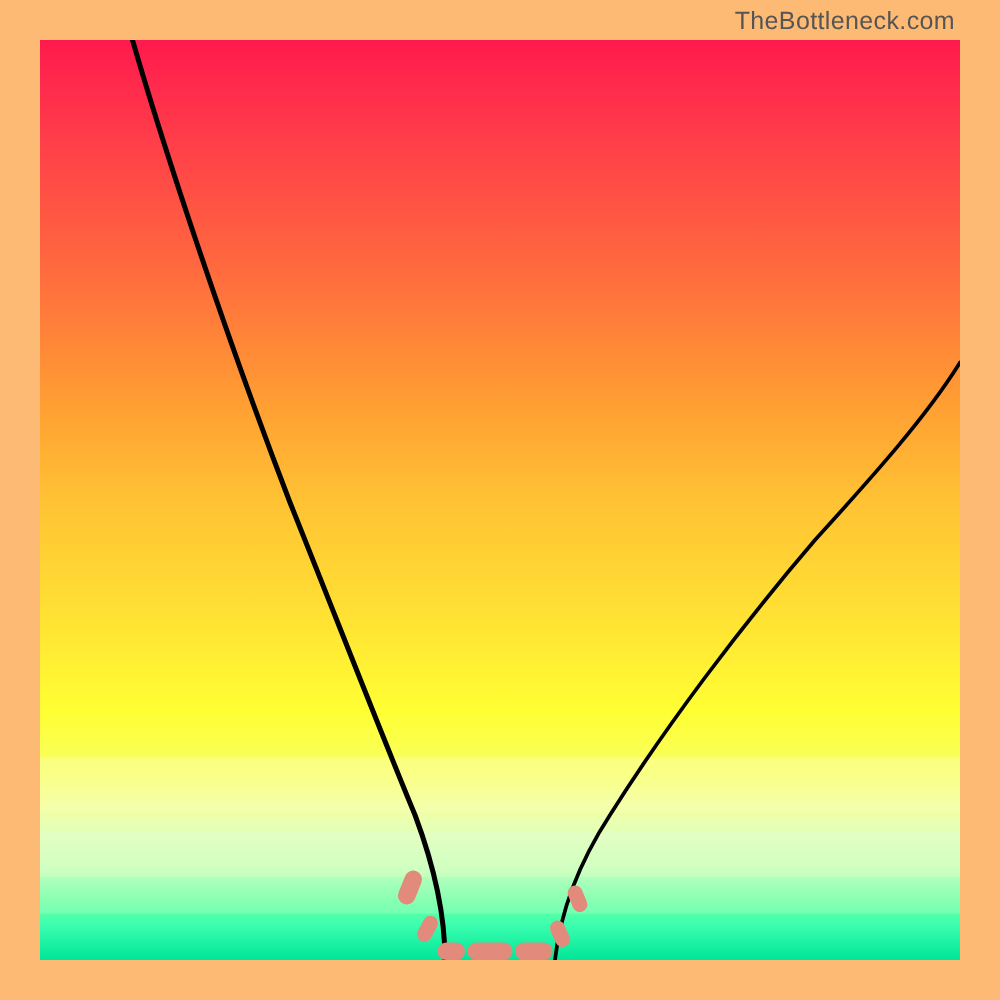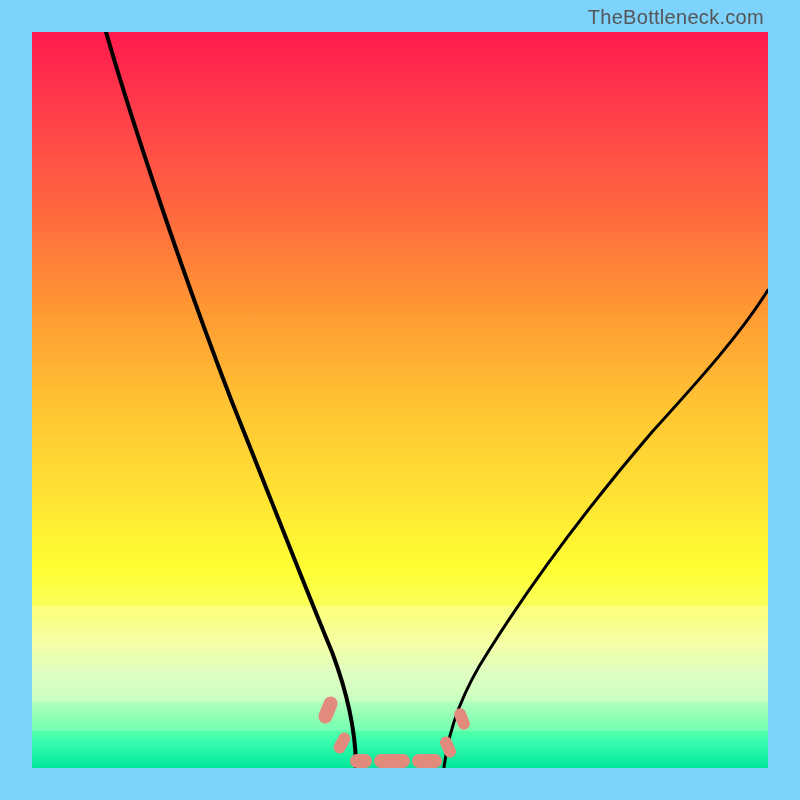--- a/index.html
+++ b/index.html
@@ -8,21 +8,21 @@
     width: 800px;
     height: 800px;
     overflow: hidden;
     background: #000;
     font-family: Arial, Helvetica, sans-serif;
   }
   .frame {
     position: relative;
     width: 800px;
     height: 800px;
-    background: #7dd3fc;
+    background: #fdba74;
   }
   .plot-area {
     position: absolute;
     left: 32px;
     top: 32px;
     width: 736px;
     height: 736px;
     background: linear-gradient(
       to bottom,
       #ff1a4d 0%,

